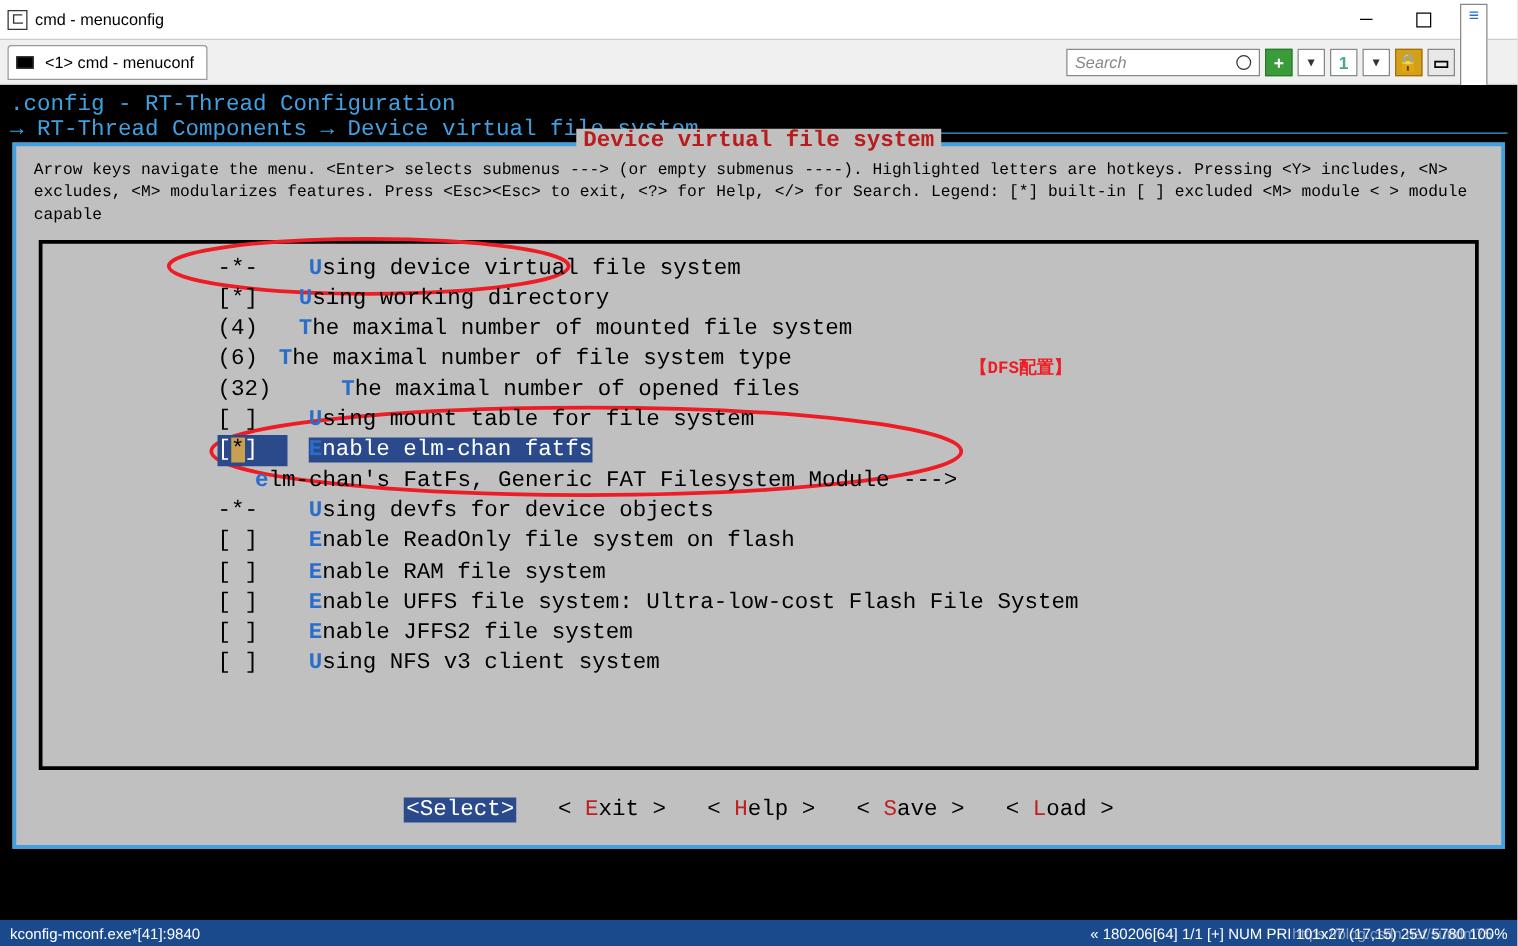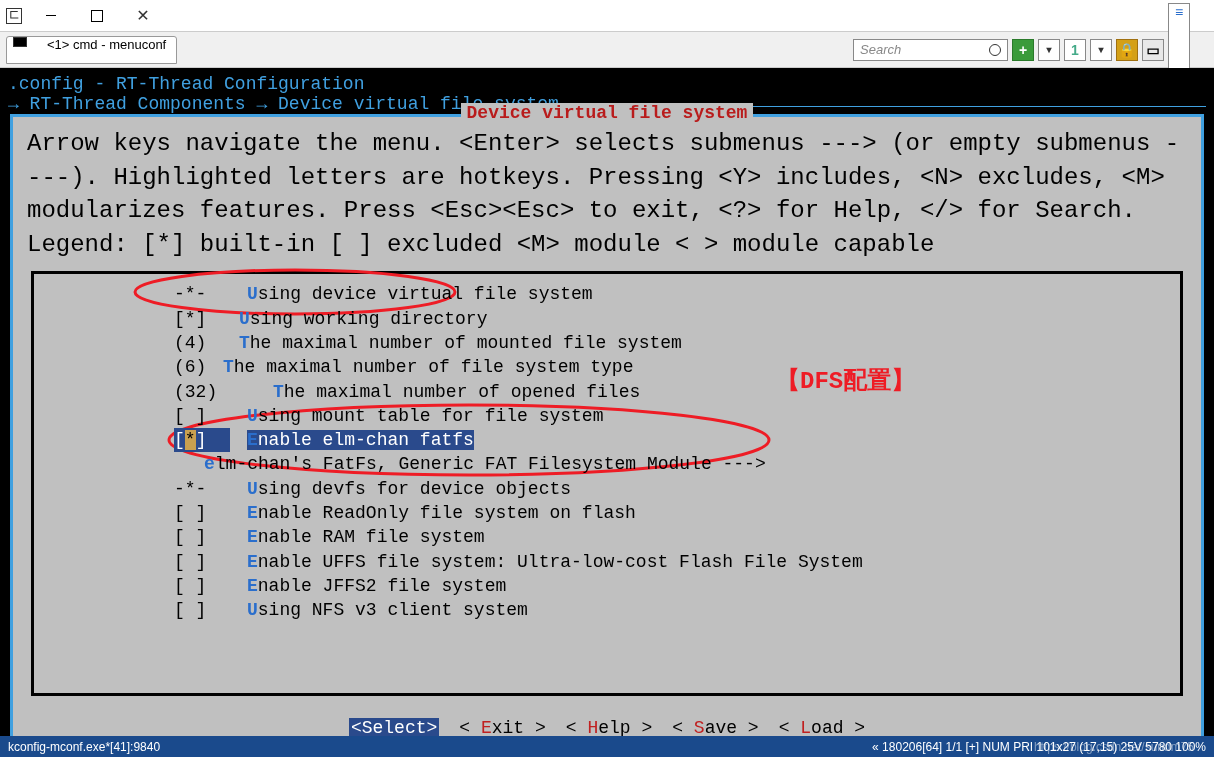--- a/index.html
+++ b/index.html
@@ -5,63 +5,64 @@
 * { margin:0; padding:0; box-sizing:border-box; }
 body { width:1214px; height:757px; font-family:"Segoe UI",Arial,sans-serif; font-size:13px; background:#fff; overflow:hidden; position:relative; }
 .titlebar { height:32px; background:#fff; border-bottom:1px solid #ccc; display:flex; align-items:center; padding:0 6px; }
 .titlebar .appicon { width:16px; height:16px; border:1.5px solid #333; display:flex; align-items:center; justify-content:center; font-size:9px; font-weight:bold; color:#333; margin-right:6px; }
 .titlebar .title { font-size:13px; color:#000; flex:1; }
 .winbtn { width:46px; height:30px; display:flex; align-items:center; justify-content:center; color:#333; }
 .minbtn::after{content:'';display:block;width:10px;height:1px;background:#000;}
 .maxbtn::after{content:'';display:block;width:10px;height:10px;border:1px solid #000;}
 .closebtn{font-size:16px;}
 .tabbar { height:36px; background:#f0f0f0; border-bottom:1px solid #ccc; display:flex; align-items:center; padding:0 6px; position:relative; }
-.tabbar .tab { height:28px; background:#fff; border:1px solid #999; border-radius:3px 3px 0 0; display:flex; align-items:flex-start; padding:0 10px 0 6px; gap:20px; font-size:13px; }
+.tabbar .tab { height:28px; background:#fff; border:1px solid #999; border-radius:3px 3px 0 0; display:flex; align-items:center; padding:0 10px 0 6px; gap:9px; font-size:13px; }
 .tab .tabicon{width:14px;height:10px;background:#000;border:1px solid #333;display:inline-block;}
 .tabbar .search { margin-left:auto; width:155px; height:22px; border:1px solid #888; background:#fff; padding:0 24px 0 6px; font-style:italic; color:#888; position:relative; display:flex; align-items:center; }
 .tabbar .search::after{content:'';position:absolute;right:6px;width:10px;height:10px;border:1.5px solid #333;border-radius:50%;}
 .tabbar .tbtn { width:22px; height:22px; margin-left:4px; border:1px solid #888; display:flex; align-items:center; justify-content:center; font-size:14px; font-weight:bold; }
 .tbtn.plus{background:#3a9b3a;color:#fff;border-color:#2a7a2a;}
 .tbtn.drop{background:#fff;color:#333;font-size:10px;}
 .tbtn.num{background:#fff;color:#4a8;}
 .tbtn.lock{background:#d4a017;color:#fff;border-color:#a07010;}
 .tbtn.doc{background:#e8e8e8;}
 .tbtn.menu{background:#fff;color:#2a6ecc;}
 .terminal { position:absolute; top:68px; left:0; right:0; bottom:21px; background:#000; padding:6px 8px; font-family:"Courier New",monospace; font-size:18px; color:#b8cce4; }
 .terminal .configline{color:#40a0e0;}
 .terminal .breadcrumb{color:#40a0e0;display:flex;align-items:center;}
 .terminal .breadcrumb::after{content:'';flex:1;height:0;border-top:1px solid #40a0e0;margin-left:6px;margin-top:4px;}
 .box { border:3px solid #40a0e0; background:#c0c0c0; margin:0 2px; }
 .box .legendtitle{text-align:center;margin-top:-14px;}
 .box .legendtitle span{background:#c0c0c0;color:#b91c1c;padding:0 6px;font-weight:bold;}
-.box .help { color:#000; padding:4px 14px 10px 14px; line-height:1.4; font-size:24px; }
+.box .help { color:#000; padding:4px 14px 10px 14px; line-height:1.4; font-size:13px; }
 .menu { border:3px solid #000; margin:0 18px 14px 18px; background:#c0c0c0; color:#000; padding:8px 0 70px 0; position:relative; }
 .menuitem { padding:0 14px 0 140px; line-height:1.35; position:relative; }
 .menuitem .bracket{position:absolute;left:140px;width:56px;text-align:left;}
 .menuitem .lbl{margin-left:73px;}
 .menuitem .submenu{margin-left:130px;}
 .menuitem.selected .lbl{background:#2a4a8c;color:#fff;}
 .menuitem.selected .bracket{background:#2a4a8c;color:#fff;}
 .menuitem.selected .bracket .star{background:#c8a050;color:#000;}
 .hotkey{color:#2a6ecc;font-weight:bold;}
-.annot{position:absolute;color:#ee1c25;font-weight:bold;font-size:24px;left:742px;top:90px;}
+.annot{position:absolute;color:#ee1c25;font-weight:bold;font-size:14px;left:742px;top:90px;}
 svg.circle{position:absolute;pointer-events:none;}
-.btnrow{display:flex;justify-content:center;gap:20px;padding:8px 0 18px 0;text-align:center;}
+.btnrow{display:flex;justify-content:center;gap:33px;padding:8px 0 18px 0;text-align:center;}
 .mbtn{color:#000;}
 .mbtn.sel{background:#2a4a8c;color:#fff;padding:0 2px;}
 .mbtn .hotk{color:#c02020;}
 .status{position:absolute;bottom:0;left:0;right:0;height:21px;background:#1a4a8c;color:#fff;font-size:12px;display:flex;align-items:center;padding:0 8px;font-family:"Segoe UI",Arial,sans-serif;}
 .status .fn{flex:1;}
 .status .wm{position:absolute;right:20px;opacity:0.45;}
 </style>
 </head>
 <body>
 
 <div class="titlebar">
   <span class="appicon">匚</span>
+  <span class="title">cmd - menuconfig</span>
   <div class="winbtn minbtn"></div>
   <div class="winbtn maxbtn"></div>
   <div class="winbtn closebtn">✕</div>
 </div>
 
 <div class="tabbar">
   <div class="tab">
     <span class="tabicon"></span>
     <span>&lt;1&gt; cmd - menuconf</span>
   </div>

